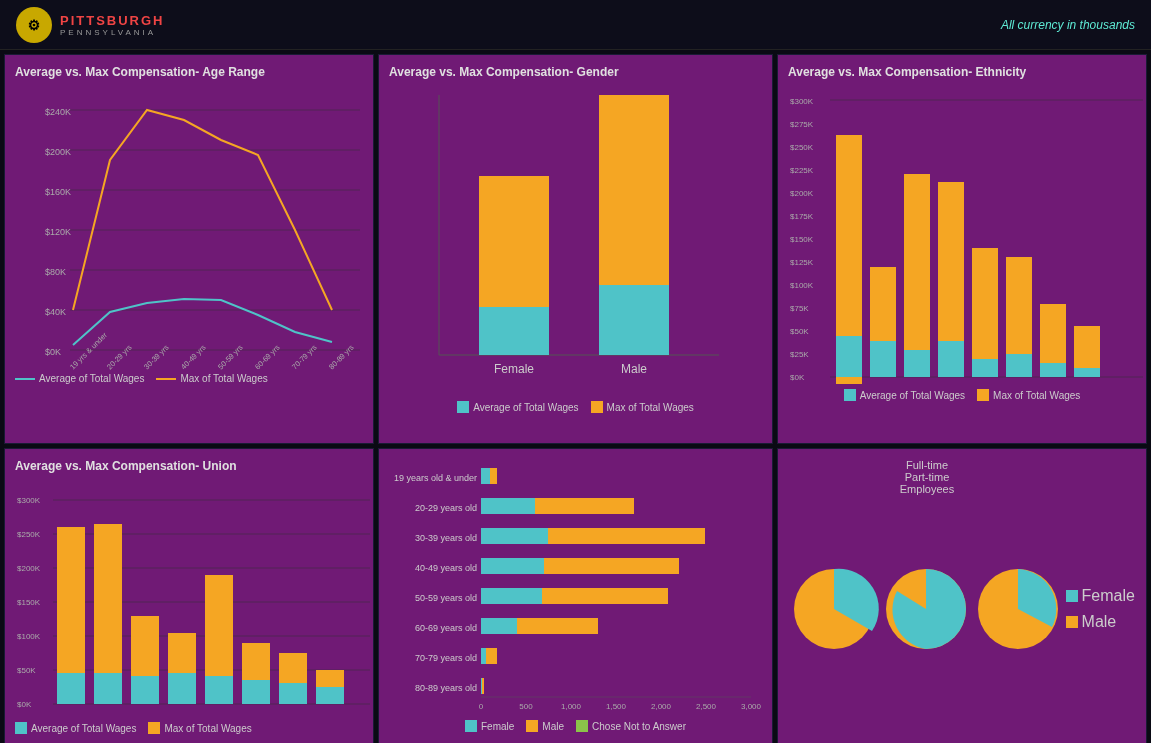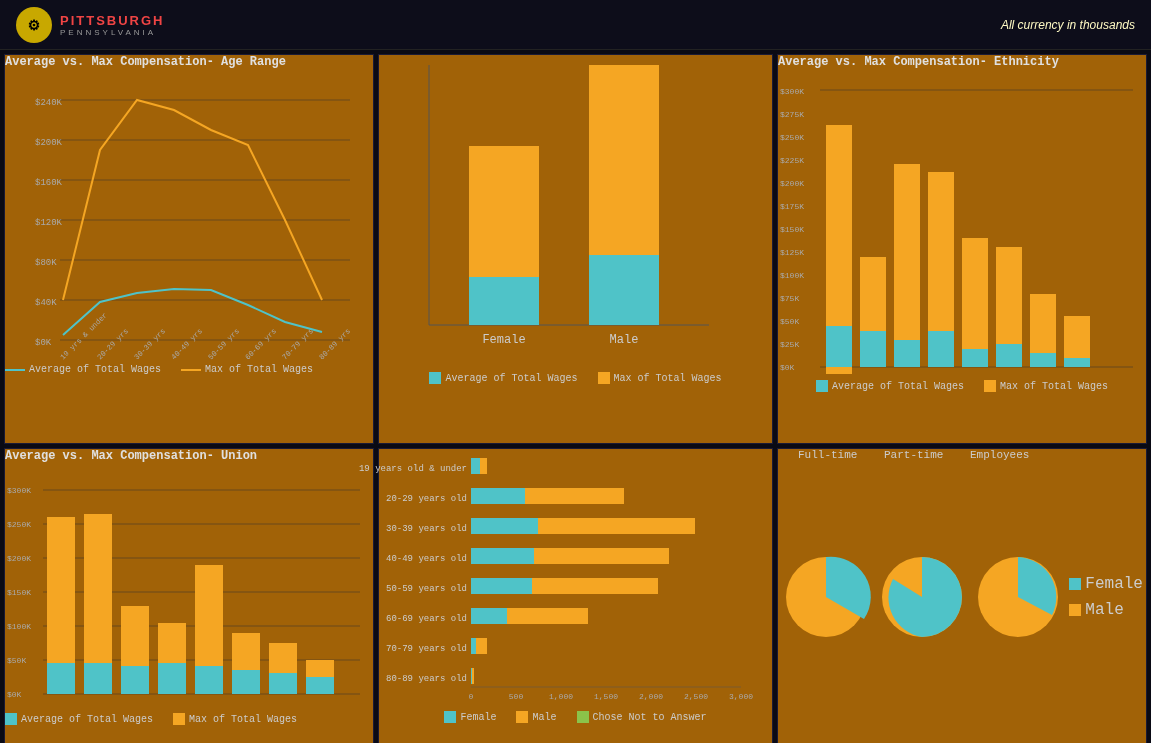--- a/index.html
+++ b/index.html
@@ -27,52 +27,52 @@
     }
     .logo-circle {
       width: 36px; height: 36px;
       border-radius: 50%;
       background: #c8a800;
       display: flex; align-items: center; justify-content: center;
       font-size: 14px; font-weight: bold; color: #000;
     }
     .logo-text { font-size: 13px; font-weight: bold; color: #ef4444; letter-spacing: 2px; }
     .logo-sub { font-size: 8px; color: #999; letter-spacing: 3px; }
-    .currency-note { font-size: 12px; color: #fef9c3; font-style: italic; }
+    .currency-note { font-size: 12px; color: #5eead4; font-style: italic; }
 
     .dashboard {
       display: grid;
       grid-template-columns: 370px 1fr 370px;
       grid-template-rows: 390px 303px;
       gap: 4px;
       padding: 4px;
       height: calc(743px - 50px);
     }
 
     .panel {
-      background: #a16207;
+      background: #701a75;
       border: 1px solid #1a1a35;
+      padding: 10px;
       position: relative;
-      font-family: Liberation Mono, monospace;
     }
     .panel-title {
       font-size: 12px;
       font-weight: bold;
       color: #e0e0e0;
       margin-bottom: 6px;
     }
     .chart-area {
       position: relative;
       width: 100%;
     }
 
     
     .legend {
       display: flex;
-      gap: 20px;
+      gap: 12px;
       font-size: 10px;
       color: #ccc;
       flex-wrap: wrap;
     }
     .legend-item {
       display: flex;
       align-items: center;
       gap: 4px;
     }
     .legend-box {
@@ -148,20 +148,21 @@
         <span>Average of Total Wages</span>
       </div>
       <div class="legend-item">
         <div style="width:20px;height:2px;background:#f5a623;display:inline-block;"></div>
         <span>Max of Total Wages</span>
       </div>
     </div>
   </div>
 
   <div class="panel panel-gender">
+    <div class="panel-title">Average vs. Max Compensation- Gender</div>
     <div class="chart-area">
       <svg width="360" height="310">
 
         <line x1="50" y1="10" x2="50" y2="270" stroke="#555" stroke-width="1"></line>
         <line x1="50" y1="270" x2="330" y2="270" stroke="#555" stroke-width="1"></line>
 
         <rect x="90" y="91" width="70" height="179" fill="#f5a623"></rect>
         <rect x="90" y="222" width="70" height="48" fill="#4fc3c8"></rect>
 
         <rect x="210" y="10" width="70" height="260" fill="#f5a623"></rect>
@@ -359,21 +360,21 @@
       <div class="legend-item">
         <div class="legend-box" style="background:#8bc34a;"></div>
         <span>Chose Not to Answer</span>
       </div>
     </div>
   </div>
 
   <div class="panel panel-emp-status">
     <div style="display:flex; flex-direction:column; height:calc(100% - 28px);">
 
-      <div style="display:grid; grid-template-columns:1fr 1fr 1fr; margin-left:20px; margin-right:90px; margin-bottom:10px;">
+      <div style="display:grid; grid-template-columns:1fr; text-align:center; margin-left:20px; margin-right:90px; margin-bottom:10px;">
         <div style="font-size:11px;color:#ccc;">Full-time</div>
         <div style="font-size:11px;color:#ccc;">Part-time</div>
         <div style="font-size:11px;color:#ccc;">Employees</div>
       </div>
 
       <div style="display:flex; align-items:center; justify-content:space-around; flex:1;">
 
         <svg width="90" height="90">
           <circle r="40" cx="45" cy="45" fill="#f5a623"></circle>
 

